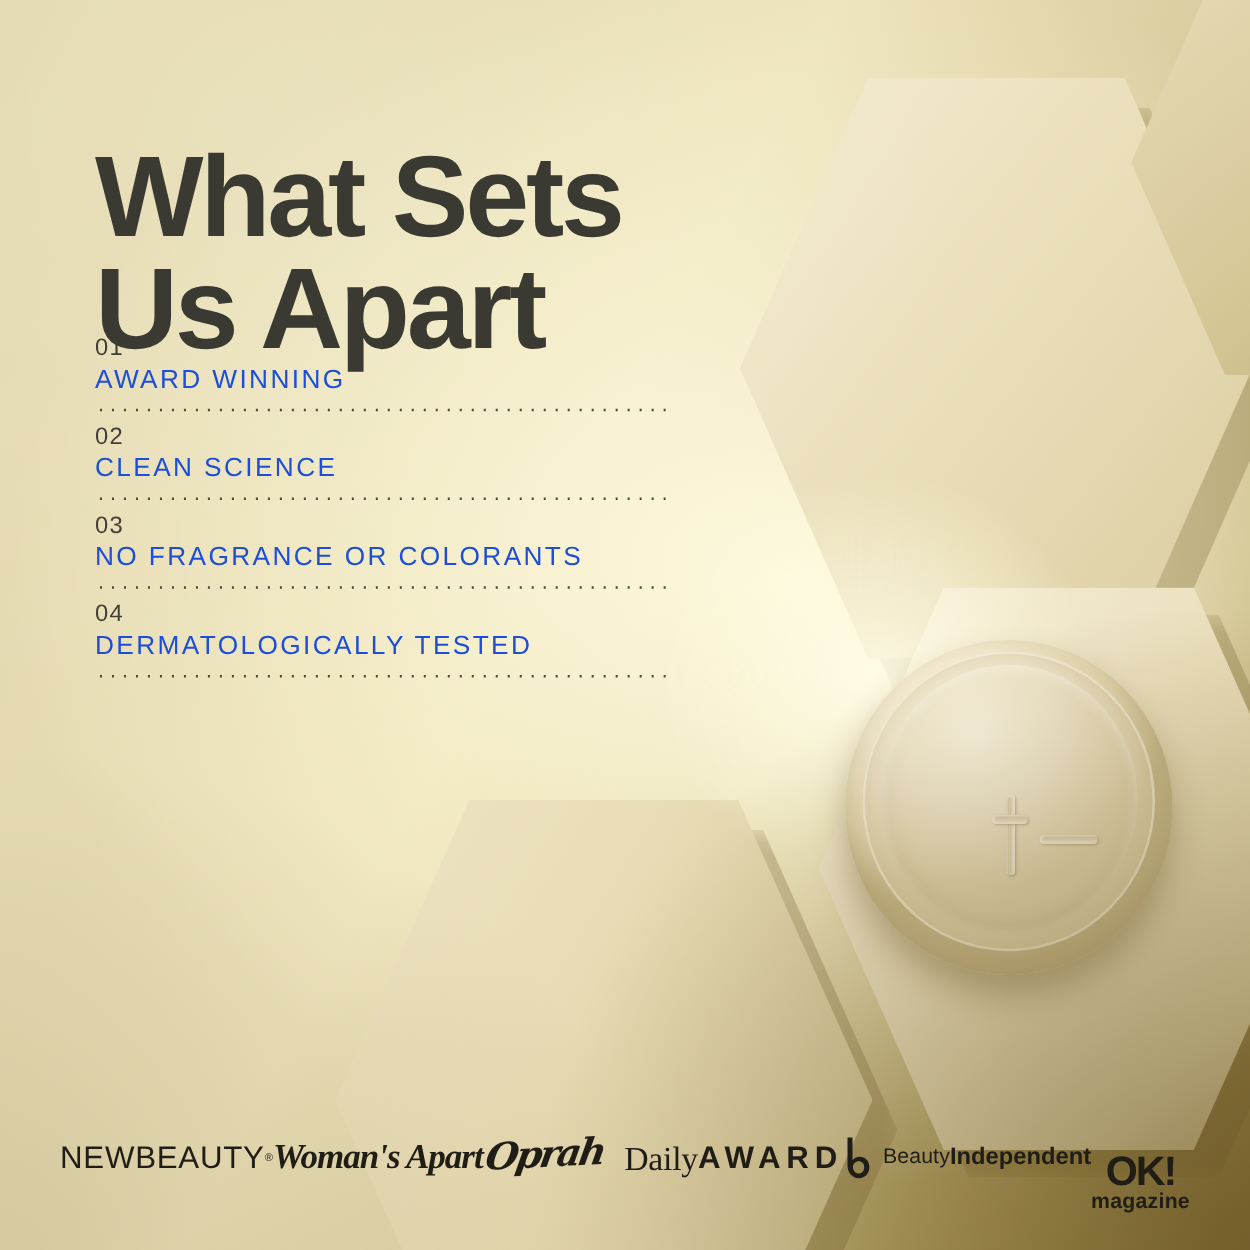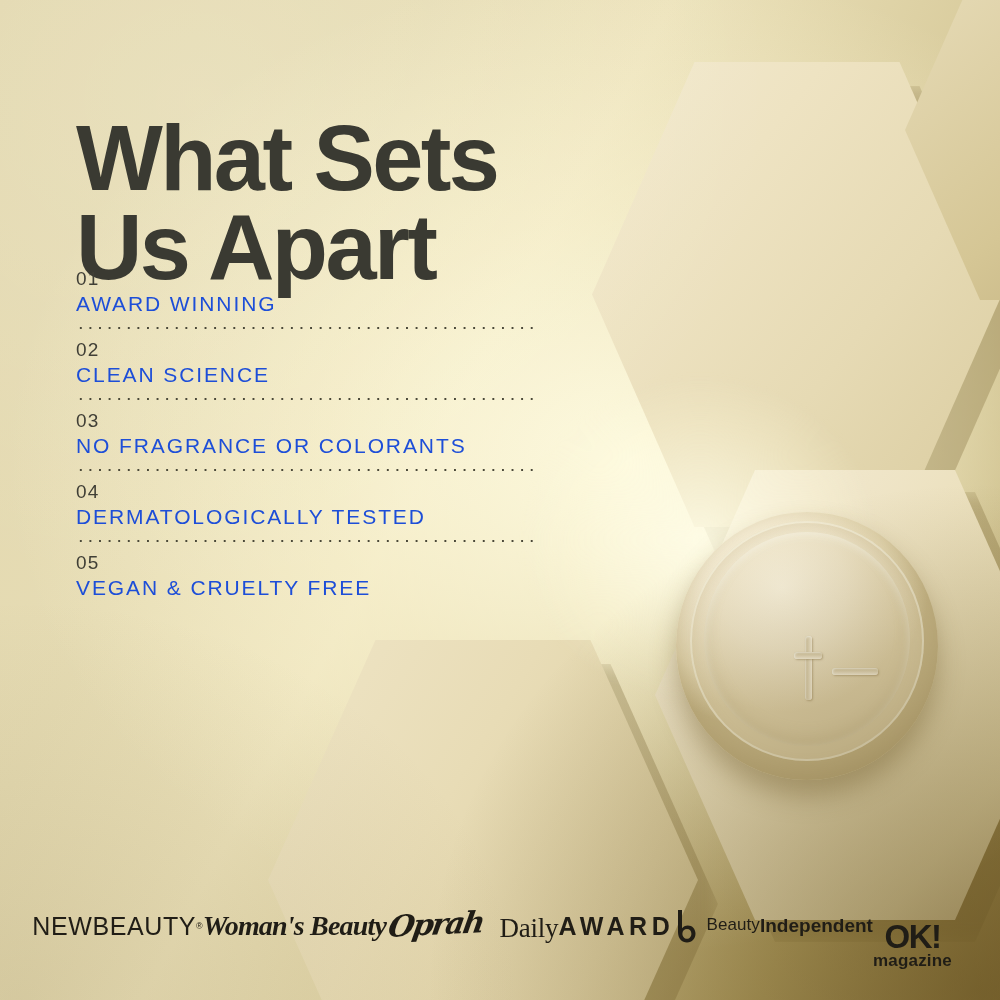--- a/index.html
+++ b/index.html
@@ -121,21 +121,21 @@
   }
   .fsep{
     height:2px;margin:11px 0 10px 0;
     background-image:radial-gradient(circle,#4b4939 0 1px,transparent 1.2px);
     background-size:9.6px 2px;background-repeat:repeat-x;background-position:left center;
   }
 
   
   #press{
     position:absolute;left:0;right:0;top:893px;height:66px;
-    display:flex;align-items:center;justify-content:flex-end;
+    display:flex;align-items:center;justify-content:flex-start;
     padding:0 48px;box-sizing:border-box;color:#201d16;
   }
   .logo{display:flex;align-items:center;justify-content:center;white-space:nowrap;}
   .lg-newbeauty{font-size:25px;font-weight:400;letter-spacing:.6px;position:relative;}
   .lg-newbeauty sup{font-size:9px;vertical-align:super;letter-spacing:0;}
   .lg-ww{
     font-family:"Liberation Serif","DejaVu Serif",serif;
     font-style:italic;font-weight:700;font-size:28px;letter-spacing:-.8px;
   }
   .lg-oprah{display:flex;align-items:baseline;gap:1px;}
@@ -215,36 +215,32 @@
         <span class="flabel">NO FRAGRANCE OR COLORANTS</span>
       </div>
       <div class="fsep"></div>
 
       <div class="frow">
         <span class="fnum">04</span>
         <span class="flabel">DERMATOLOGICALLY TESTED</span>
       </div>
       <div class="fsep"></div>
 
-      <div class="frow">
-        <span class="fnum">05</span>
-        <span class="flabel">VEGAN &amp; CRUELTY FREE</span>
-      </div>
 
     </div>
 
     <div id="press">
 
       <div class="logo lg-newbeauty">
         <span>NEWBEAUTY</span>
           <sup>®</sup>
       </div>
 
       <div class="logo lg-ww">
-        <span>Woman's Beauty</span>
+        <span>Woman's Apart</span>
       </div>
 
       <div class="logo lg-oprah">
         <span class="script">Oprah</span>
           <span class="daily">Daily</span>
       </div>
 
       <div class="logo lg-byrdie">
         <span>AWARD</span>
       </div>

